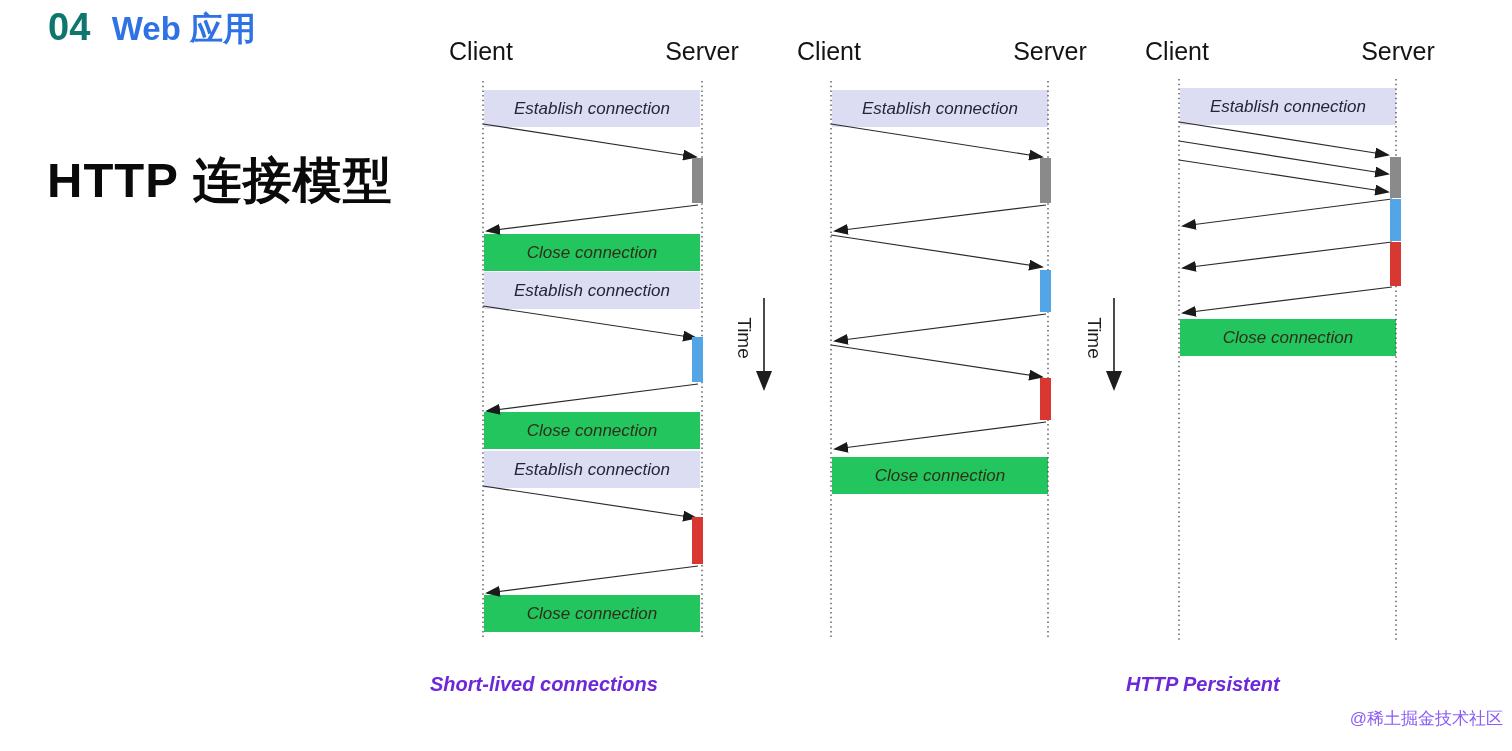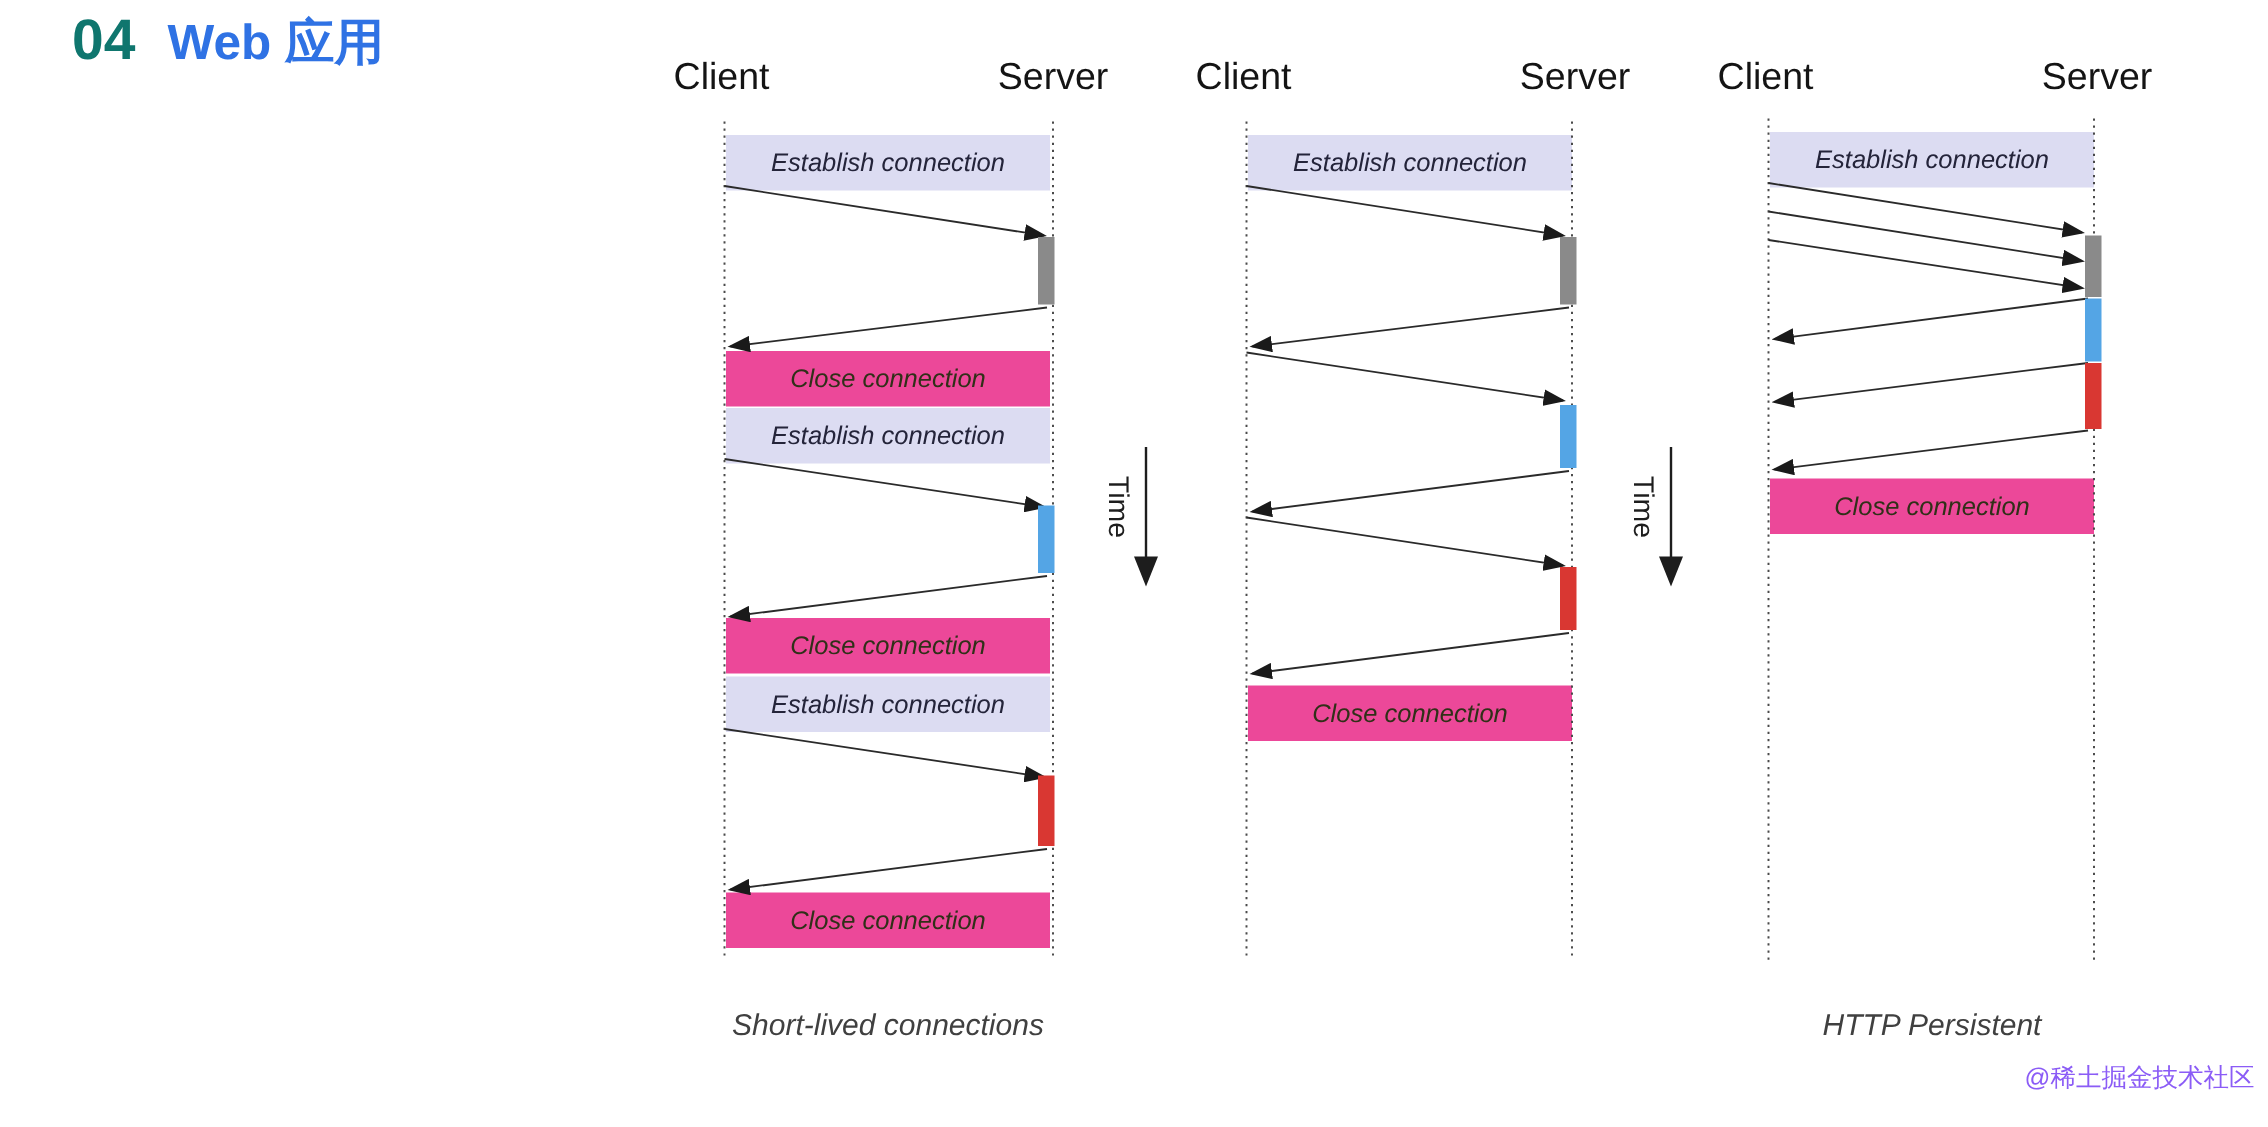--- a/index.html
+++ b/index.html
@@ -29,25 +29,25 @@
   .endpoint.server { left:272px; }
 
   .diagram svg { position:absolute; left:0; top:0; }
 
   .msgbox {
     position:absolute; left:54px; width:216px; height:37px;
     display:flex; align-items:center; justify-content:center;
     font-style:italic; font-size:17px; color:#24243a; white-space:nowrap;
   }
   .msgbox.establish { background:#dcdcf2; }
-  .msgbox.close     { background:#ec4899; color:#303018; }
+  .msgbox.close     { background:#22c55e; color:#303018; }
 
   .caption {
-    position:absolute; top:638px; left:0; width:324px; text-align:center;
-    font-style:italic; font-size:20px; color:#404040; white-space:nowrap;
+    position:absolute; top:638px; left:0; width:324px; 
+    font-style:italic; font-size:20px; color:#6d28d9; white-space:nowrap;font-weight:bold;
   }
 
   
   .time-axis { position:absolute; width:70px; height:115px; }
   #time-axis-1 { left:726px; top:288px; }
   #time-axis-2 { left:1076px; top:288px; }
   .time-label {
     position:absolute; left:18px; top:50px;
     transform:translate(-50%,-50%) rotate(90deg);
     font-size:19px; color:#1d1d1d; white-space:nowrap;
@@ -58,20 +58,21 @@
 </style>
 </head>
 <body>
 
 <div class="slide">
 
   <div class="chapter">
     <span class="num">04</span>
     <span class="name">Web 应用</span>
   </div>
+  <h1 class="slide-title">HTTP 连接模型</h1>
 
   <div class="diagram" id="diagram-1">
     <span class="endpoint client">Client</span>
     <span class="endpoint server">Server</span>
 
     <div class="msgbox establish" style="top:55px">Establish connection</div>
     <div class="msgbox close" style="top:199px">Close connection</div>
     <div class="msgbox establish" style="top:237px">Establish connection</div>
     <div class="msgbox close" style="top:377px">Close connection</div>
     <div class="msgbox establish" style="top:416px">Establish connection</div>

